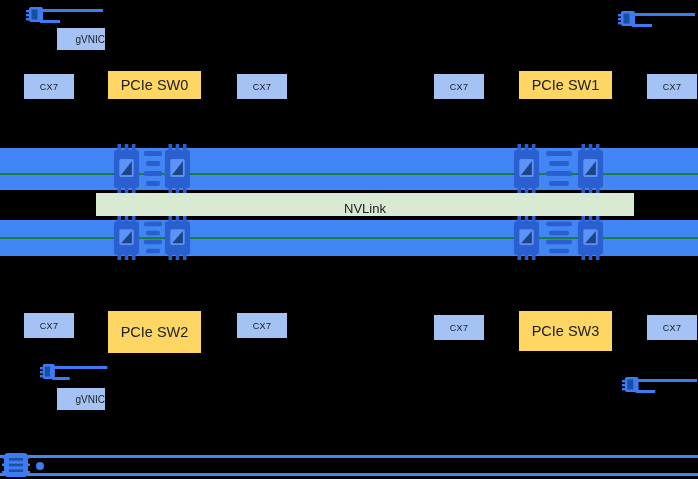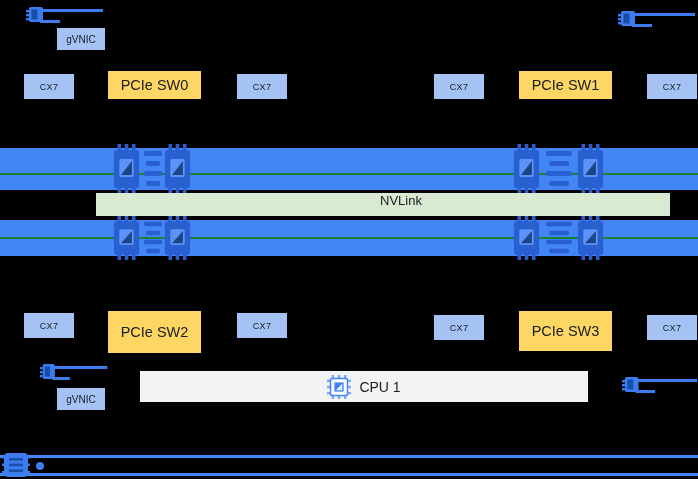--- a/index.html
+++ b/index.html
@@ -30,38 +30,37 @@
     font-size:14.5px;font-weight:500;
   }
   .nic-box{
     background:var(--nic-box,#A4C2F4);
     display:flex;align-items:center;justify-content:center;
     color:var(--box-text,#202124);
     font-size:9px;letter-spacing:.4px;
   }
   .gvnic-box{
     background:var(--nic-box,#A4C2F4);
-    display:flex;align-items:center;justify-content:center;
+    display:flex;align-items:center;justify-content:flex-end;
     color:var(--box-text,#202124);
     font-size:10px;
   }
   .gpu-band{
     left:0;width:698px;
     background:var(--gpu-band,#4285F4);
   }
   .green-line{
     left:0;width:698px;height:2px;
     background:var(--green-line,#188038);
   }
   .nvlink-bar{
     background:var(--nvlink-bar,#D9EAD3);
-    display:flex;align-items:flex-start;justify-content:center;
+    display:flex;align-items:flex-end;justify-content:center;
     color:var(--nvlink-text,#202124);
     font-size:13px;
-    padding-left:36px;
   }
   .bottom-line{
     left:0;width:698px;height:3px;
     background:var(--gpu-band,#4285F4);
   }
 
   
   .f-chip{fill:var(--gpu-chip,#2A5FD0);}
   .f-chip-inner{fill:var(--gpu-chip-inner,#5B93F6);}
   .f-chip-dark{fill:#1C4587;}
@@ -237,26 +236,20 @@
   </div>
 
   <svg class="abs" style="left:40px;top:361px;width:70px;height:24px">
       <use href="#sym-nic-port"></use>
     </svg>
 
   <svg class="abs" style="left:622px;top:374px;width:78px;height:24px">
       <use href="#sym-nic-port"></use>
     </svg>
 
-  <div class="abs cpu-box" style="left:140px;top:371px;width:448px;height:31px">
-    <svg style="width:24px;height:24px">
-        <use href="#sym-cpu-chip"></use>
-      </svg>
-    <span>CPU 1</span>
-  </div>
 
   <div class="abs gvnic-box" style="left:57px;top:388px;width:48px;height:22px">
     <span>gVNIC</span>
   </div>
 
   <div class="abs bottom-line" style="top:455px"></div>
   <div class="abs bottom-line" style="top:473px"></div>
   <svg class="abs" style="left:2px;top:452px;width:28px;height:26px">
       <use href="#sym-switch"></use>
     </svg>

